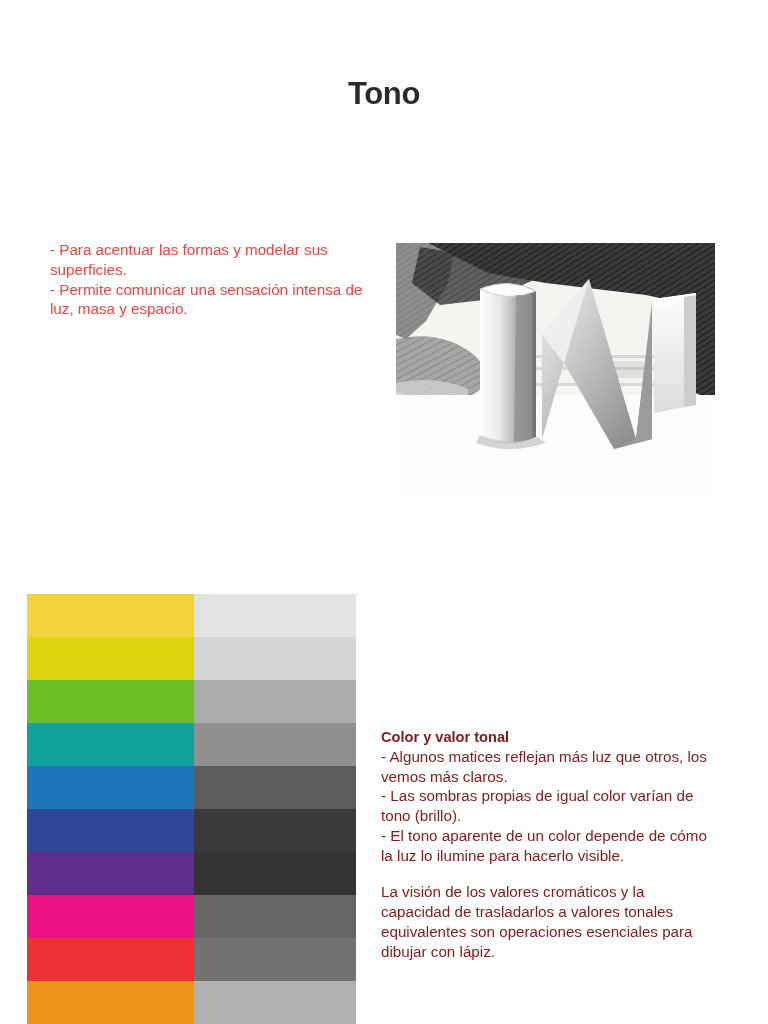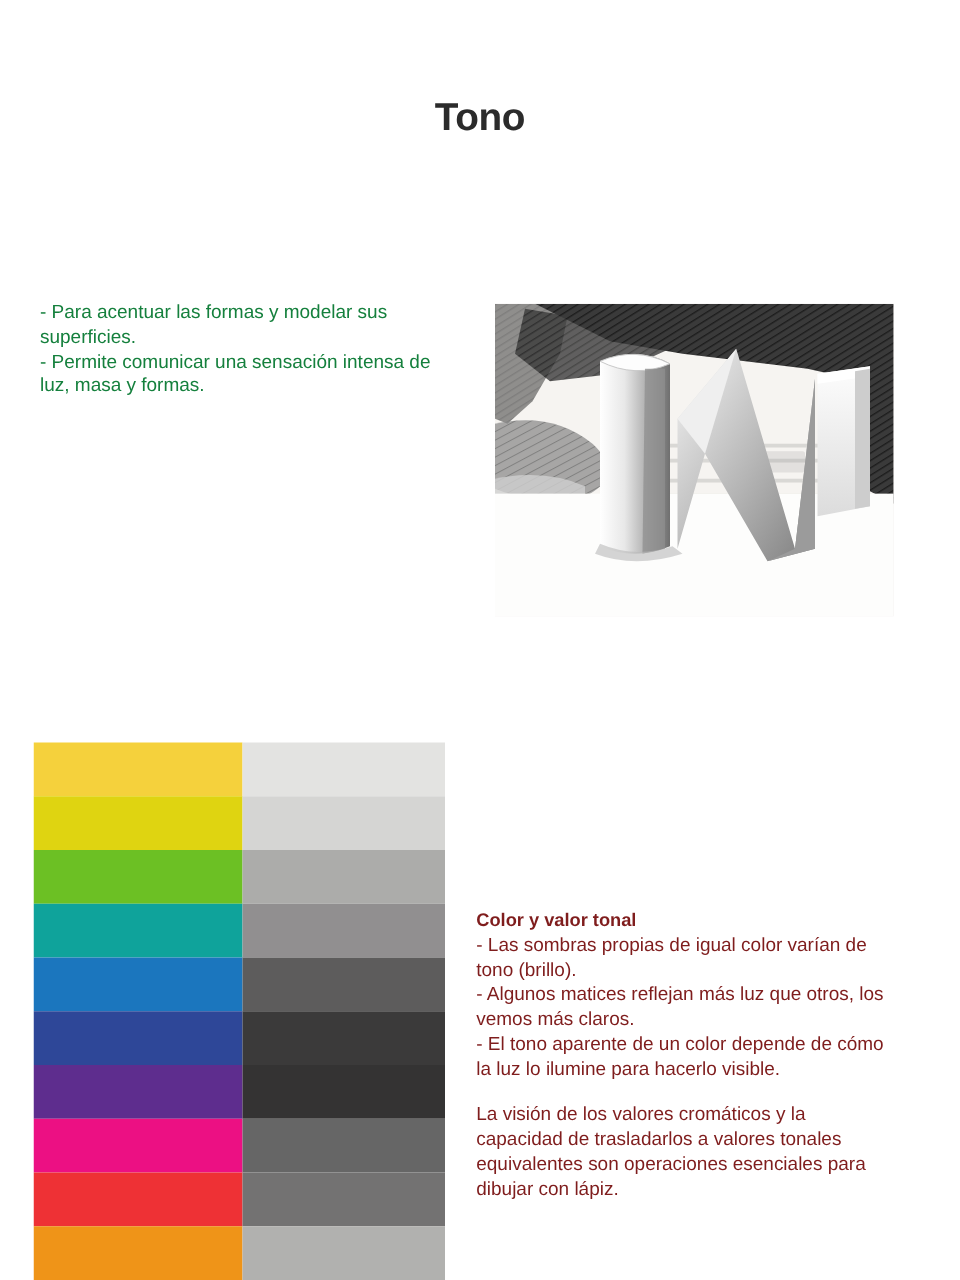--- a/index.html
+++ b/index.html
@@ -27,26 +27,26 @@
     font-size: 31px;
     font-weight: bold;
     letter-spacing: -0.3px;
     color: #2b2b2b;
     margin-top: 32px;
   }
 
   
   .intro-block {
     position: absolute;
-    left: 32px;
+    left: 50px;
     top: 240px;
     width: 336px;
     font-size: 15.2px;
     line-height: 1.30;
-    color: #15803d;
+    color: #ef4444;
   }
   .intro-block p {
     margin: 0;
   }
 
   
   .drawing-figure {
     position: absolute;
     left: 396px;
     top: 243px;
@@ -91,21 +91,21 @@
   .tonal-block p { margin: 0; }
   .tonal-block .spaced { margin-top: 17px; }
 </style>
 </head>
 <body>
 
 <h1 class="page-title">Tono</h1>
 
 <div class="intro-block">
   <p>- Para acentuar las formas y modelar sus superficies.</p>
-  <p>- Permite comunicar una sensación intensa de luz, masa y formas.</p>
+  <p>- Permite comunicar una sensación intensa de luz, masa y espacio.</p>
 </div>
 
 <div class="drawing-figure">
   <svg class="drawing-svg" viewBox="0 0 319 250" preserveAspectRatio="none">
     <defs>
       <linearGradient id="cylShade" x1="0" y1="0" x2="1" y2="0">
         <stop offset="0%" stop-color="#ffffff"></stop>
         <stop offset="35%" stop-color="#e8e8e8"></stop>
         <stop offset="70%" stop-color="#a8a8a8"></stop>
         <stop offset="100%" stop-color="#6f6f6f"></stop>
@@ -210,17 +210,17 @@
       <div class="tone-swatch-gray" style="background: rgb(115, 114, 114);"></div>
     </div>
     <div class="tone-row">
       <div class="tone-swatch-color" style="background: rgb(239, 148, 24);"></div>
       <div class="tone-swatch-gray" style="background: rgb(177, 177, 175);"></div>
     </div>
   </div>
 
 <div class="tonal-block">
   <p class="tonal-heading">Color y valor tonal</p>
+  <p>- Algunos matices reflejan más luz que otros, los vemos más claros.</p>
   <p>- Las sombras propias de igual color varían de tono (brillo).</p>
-  <p>- Algunos matices reflejan más luz que otros, los vemos más claros.</p>
   <p>- El tono aparente de un color depende de cómo la luz lo ilumine para hacerlo visible.</p>
   <p class="spaced">La visión de los valores cromáticos y la capacidad de trasladarlos a valores tonales equivalentes son operaciones esenciales para dibujar con lápiz.</p>
 </div>
 
 </body></html>

